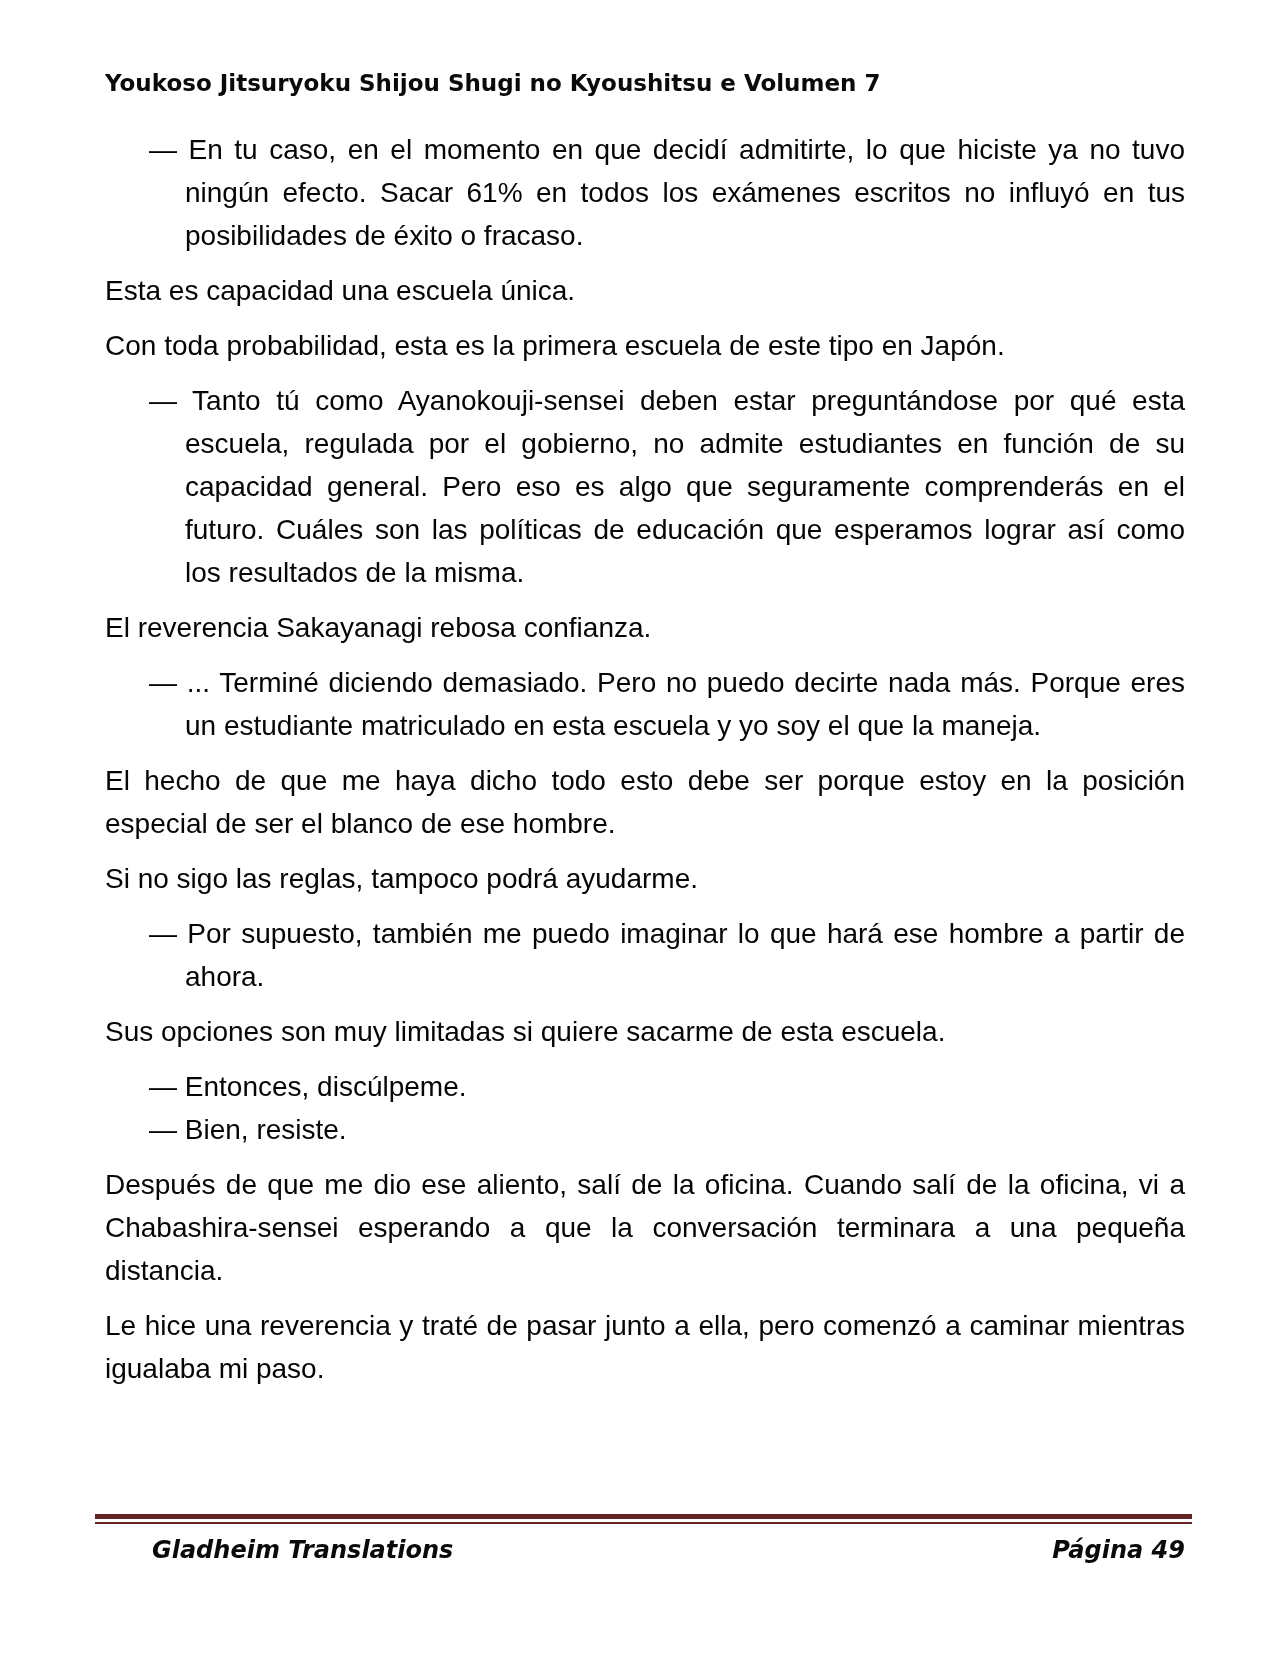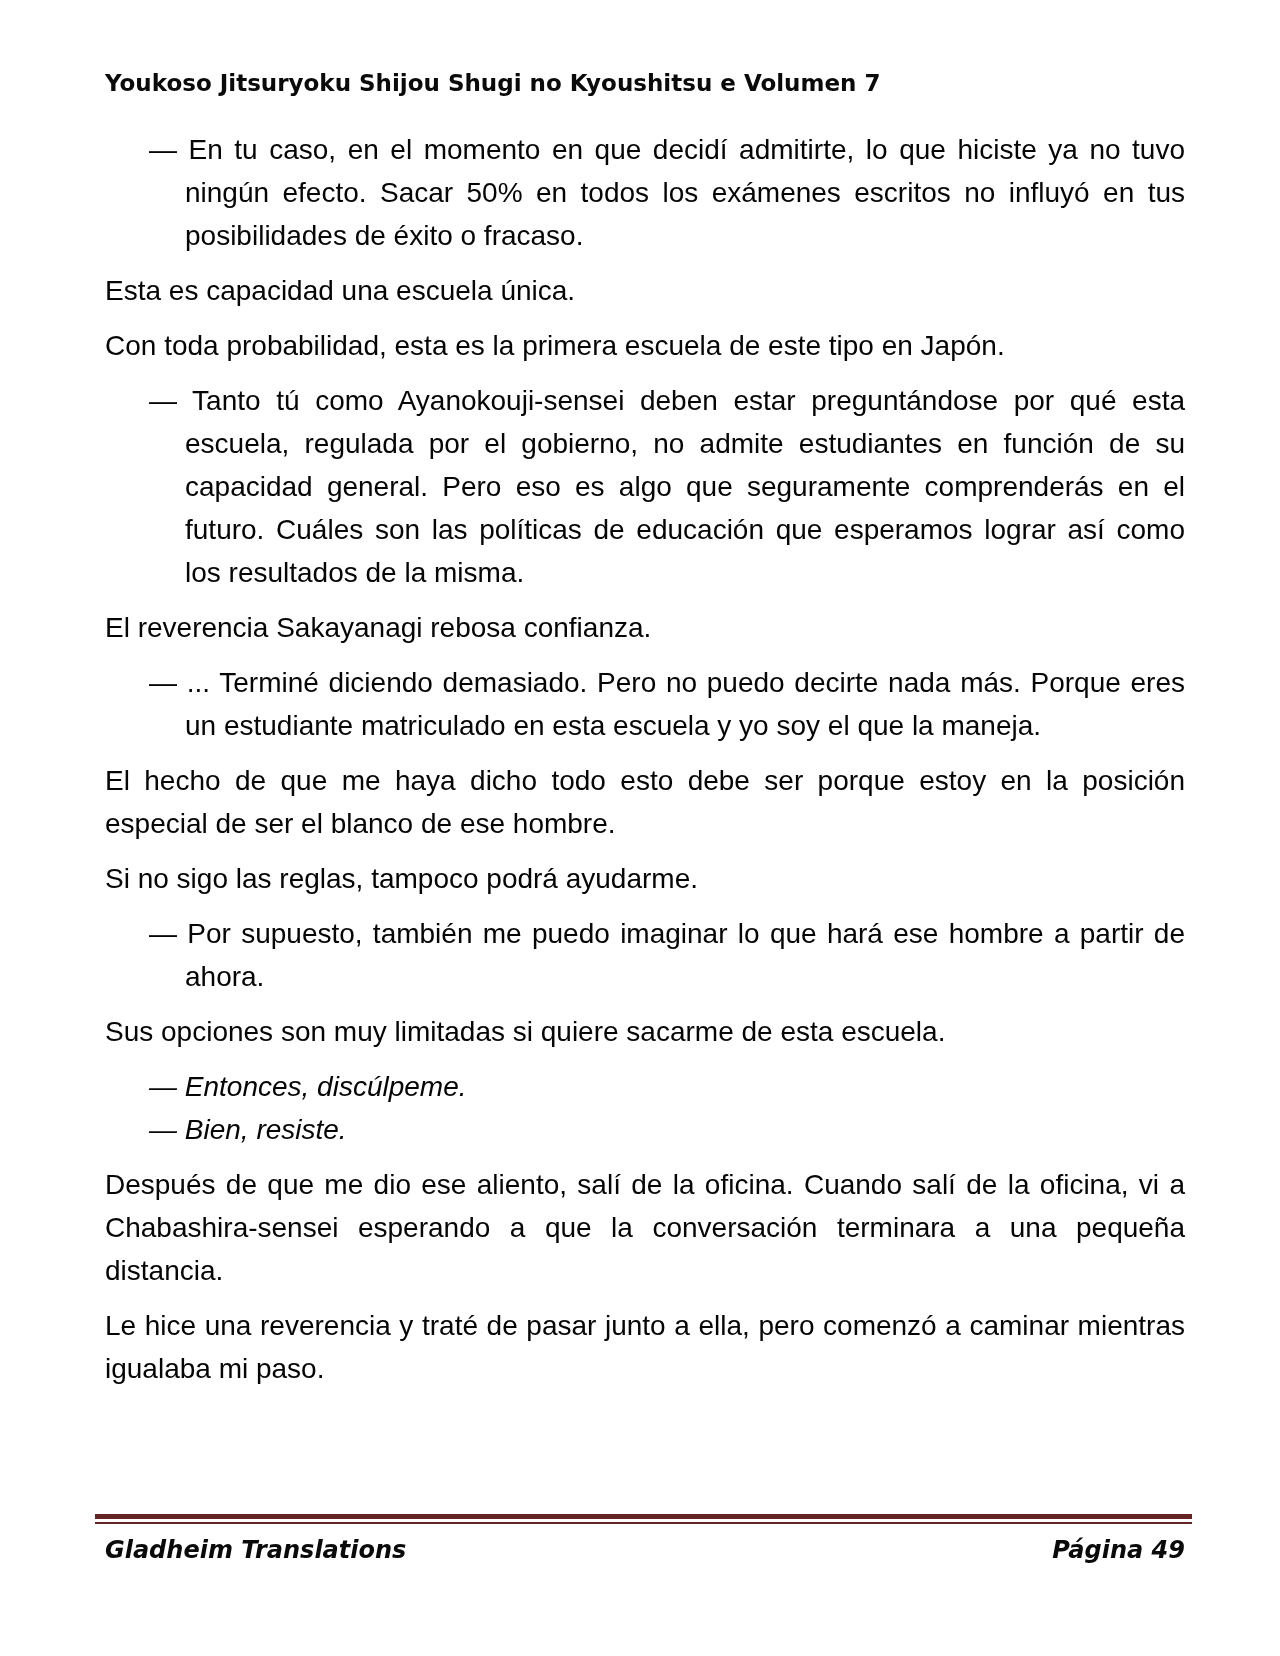--- a/index.html
+++ b/index.html
@@ -44,21 +44,20 @@
   }
   .narration {
     margin-left: 0;
   }
   .dialogue {
     padding-left: 80px;
     text-indent: -36px;
   }
   .dialogue-group {
     margin: 0 0 12px 0;
-    font-style: italic;
   }
   .dialogue-group .para {
     margin: 0;
   }
   .footer-rule {
     position: absolute;
     left: 95px;
     right: 88px;
     top: 1514px;
     height: 3px;
@@ -74,33 +73,34 @@
     justify-content: space-between;
     align-items: baseline;
   }
   .footer-text {
     font-family: "DejaVu Sans", sans-serif;
     font-weight: bold;
     font-style: italic;
     font-size: 24px;
     color: #0a0a0a;
     white-space: nowrap;
+    margin-left: 47px;
   }
 </style>
 </head>
 <body>
 
 <div class="page">
 
   <div class="header">
     <div class="header-title">Youkoso Jitsuryoku Shijou Shugi no Kyoushitsu e Volumen 7</div>
   </div>
 
   <div class="content">
-    <p class="para dialogue">— En tu caso, en el momento en que decidí admitirte, lo que hiciste ya no tuvo ningún efecto. Sacar 50% en todos los exámenes escritos no influyó en tus posibilidades de éxito o fracaso.</p>
+    <p class="para dialogue">— En tu caso, en el momento en que decidí admitirte, lo que hiciste ya no tuvo ningún efecto. Sacar 61% en todos los exámenes escritos no influyó en tus posibilidades de éxito o fracaso.</p>
 
     <p class="para narration">Esta es capacidad una escuela única.</p>
 
     <p class="para narration">Con toda probabilidad, esta es la primera escuela de este tipo en Japón.</p>
 
     <p class="para dialogue">— Tanto tú como Ayanokouji-sensei deben estar preguntándose por qué esta escuela, regulada por el gobierno, no admite estudiantes en función de su capacidad general. Pero eso es algo que seguramente comprenderás en el futuro. Cuáles son las políticas de educación que esperamos lograr así como los resultados de la misma.</p>
 
     <p class="para narration">El reverencia Sakayanagi rebosa confianza.</p>
 
     <p class="para dialogue">— ... Terminé diciendo demasiado. Pero no puedo decirte nada más. Porque eres un estudiante matriculado en esta escuela y yo soy el que la maneja.</p>

